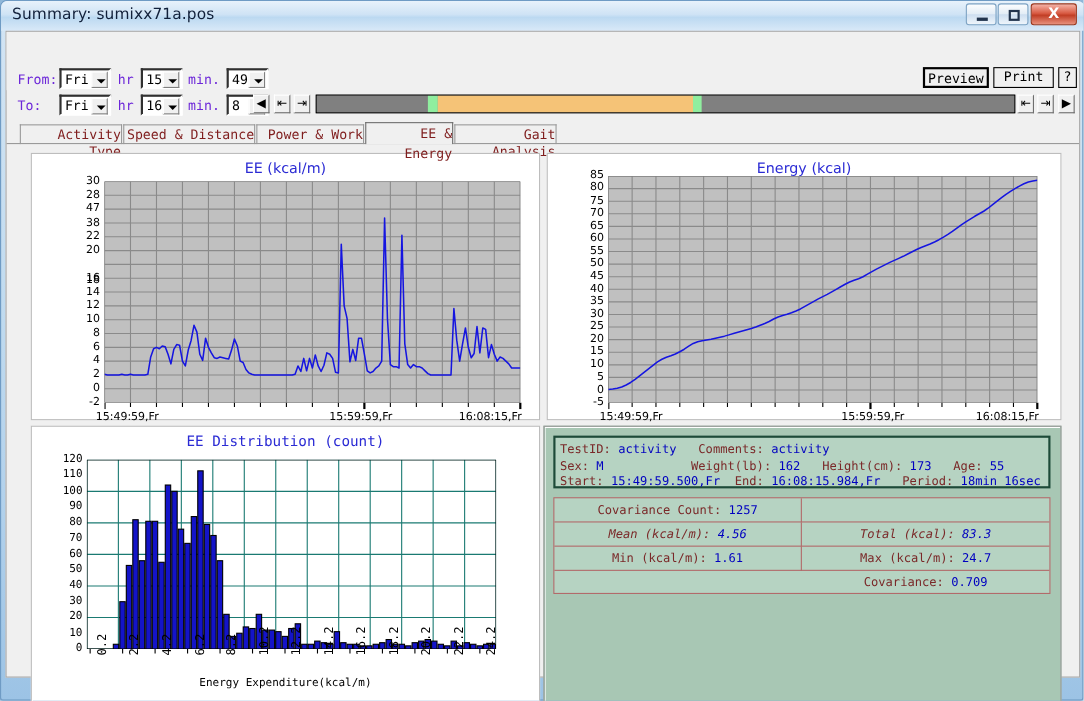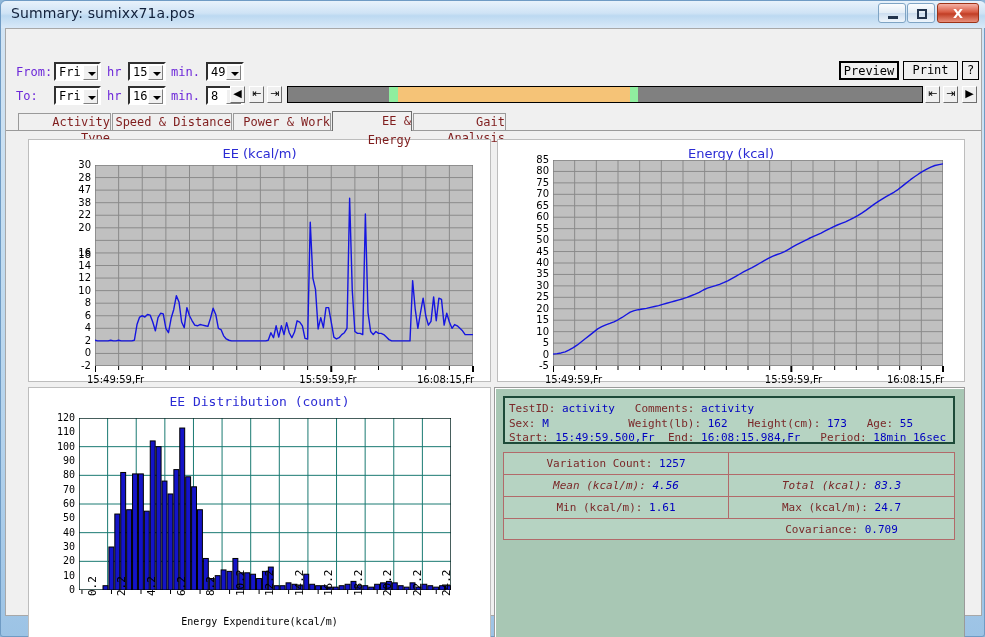--- a/index.html
+++ b/index.html
@@ -578,21 +578,21 @@
       </div>
 
     <div class="panel" id="panel-info">
       <div id="infobox">
         <div class="ib-line" id="ib1" style="top:4px;"><span class="k">TestID: </span><span class="v">activity</span><span class="k">   Comments: </span><span class="v">activity</span></div>
         <div class="ib-line" id="ib2" style="top:19px;"><span class="k">Sex: </span><span class="v">M</span><span class="k">            Weight(lb): </span><span class="v">162</span><span class="k">   Height(cm): </span><span class="v">173</span><span class="k">   Age: </span><span class="v">55</span></div>
         <div class="ib-line" id="ib3" style="top:33px;"><span class="k">Start: </span><span class="v">15:49:59.500,Fr</span><span class="k">  End: </span><span class="v">16:08:15.984,Fr</span><span class="k">   Period: </span><span class="v">18min 16sec</span></div>
       </div>
       <div id="stats">
           <div class="srow" style="top: 0px;">
-            <div class="scell" style="left: 0px; width: 225px;"><span class="k">Variation Count: </span><span class="v">1257</span></div>
+            <div class="scell" style="left: 0px; width: 225px;"><span class="k">Covariance Count: </span><span class="v">1257</span></div>
             <div class="scell last" style="left: 225px; width: 225px;"></div>
           </div>
           <div class="srow" style="top: 22px; font-style: italic;">
             <div class="scell" style="left: 0px; width: 225px;"><span class="k">Mean (kcal/m): </span><span class="v">4.56</span></div>
             <div class="scell last" style="left: 225px; width: 225px;"><span class="k">Total (kcal): </span><span class="v">83.3</span></div>
           </div>
           <div class="srow" style="top: 44px;">
             <div class="scell" style="left: 0px; width: 225px;"><span class="k">Min (kcal/m): </span><span class="v">1.61</span></div>
             <div class="scell last" style="left: 225px; width: 225px;"><span class="k">Max (kcal/m): </span><span class="v">24.7</span></div>
           </div>

